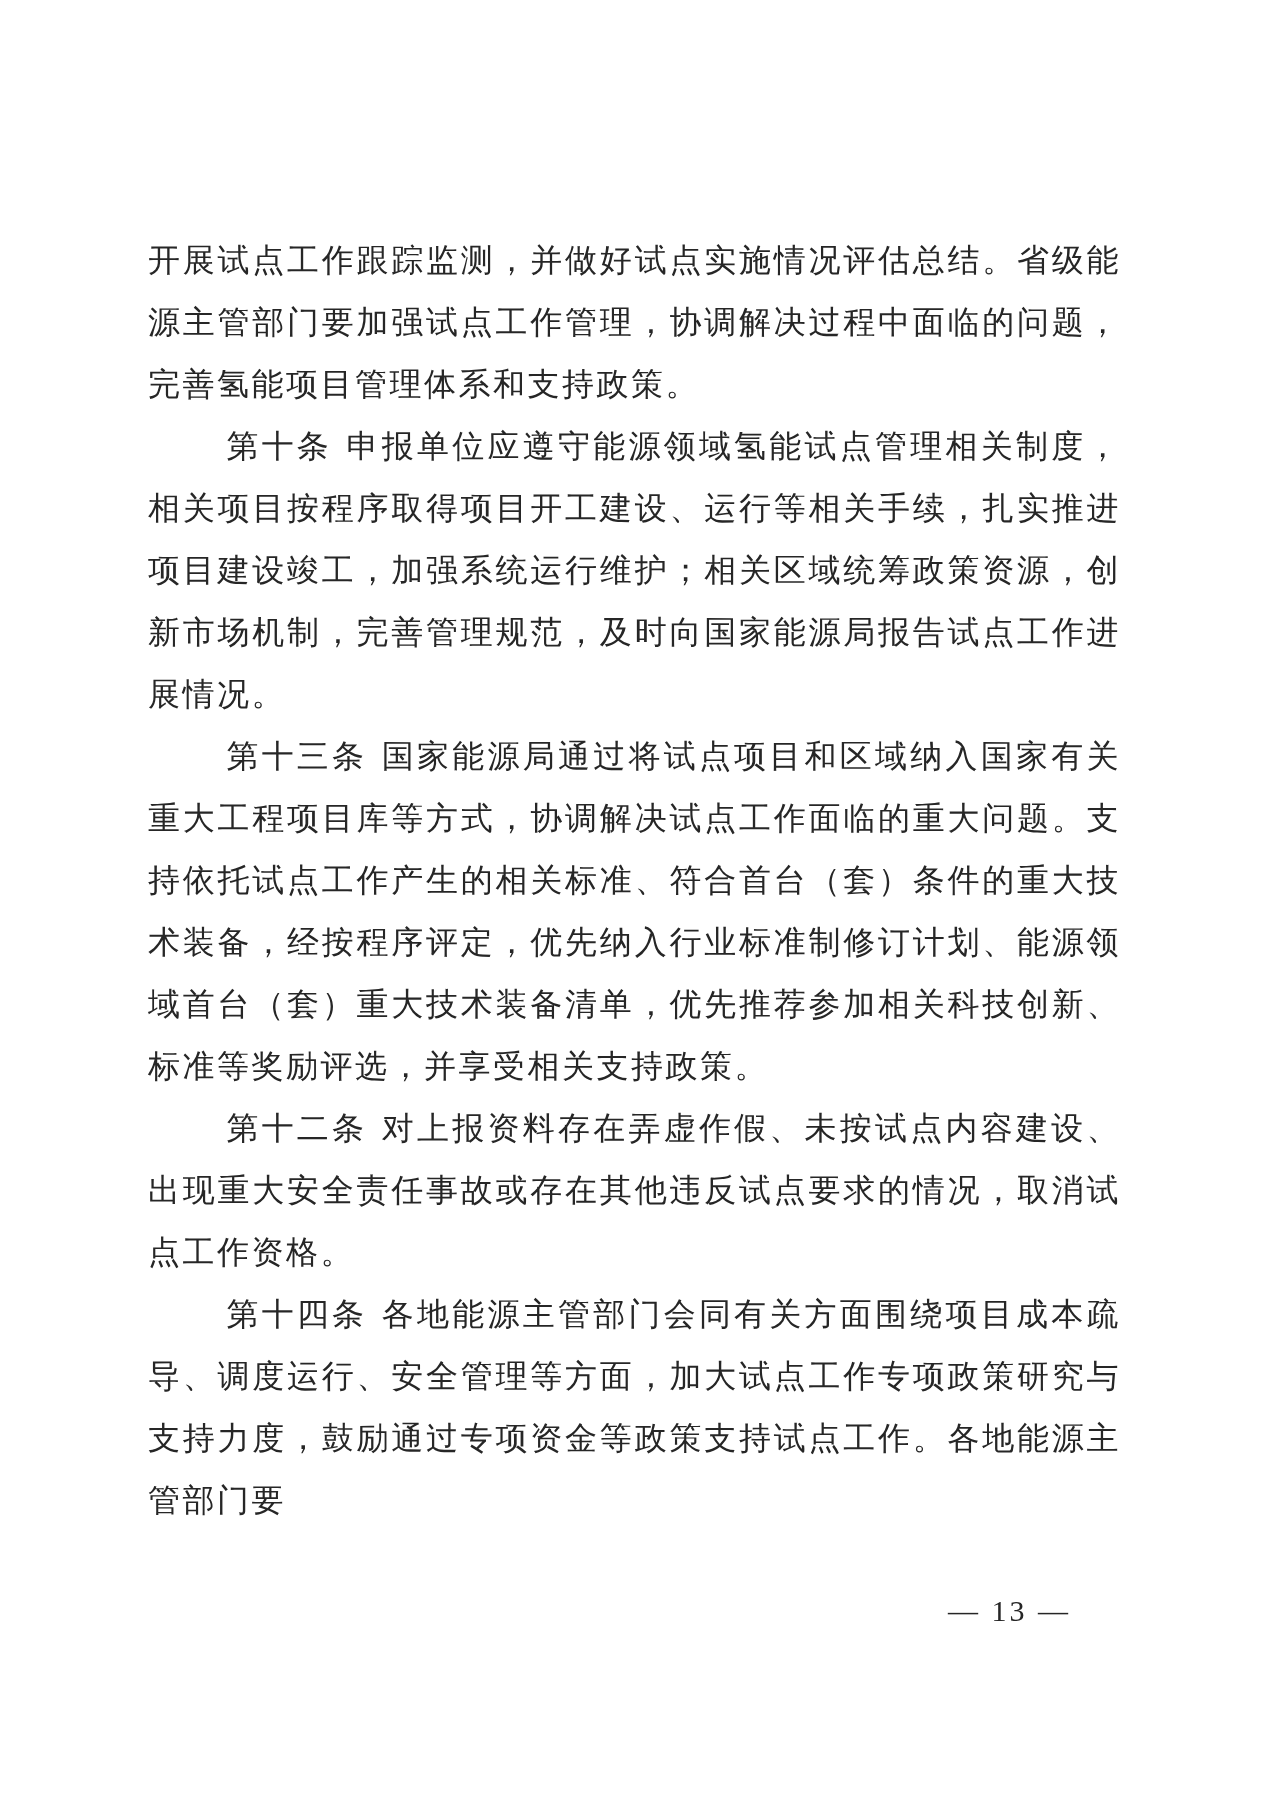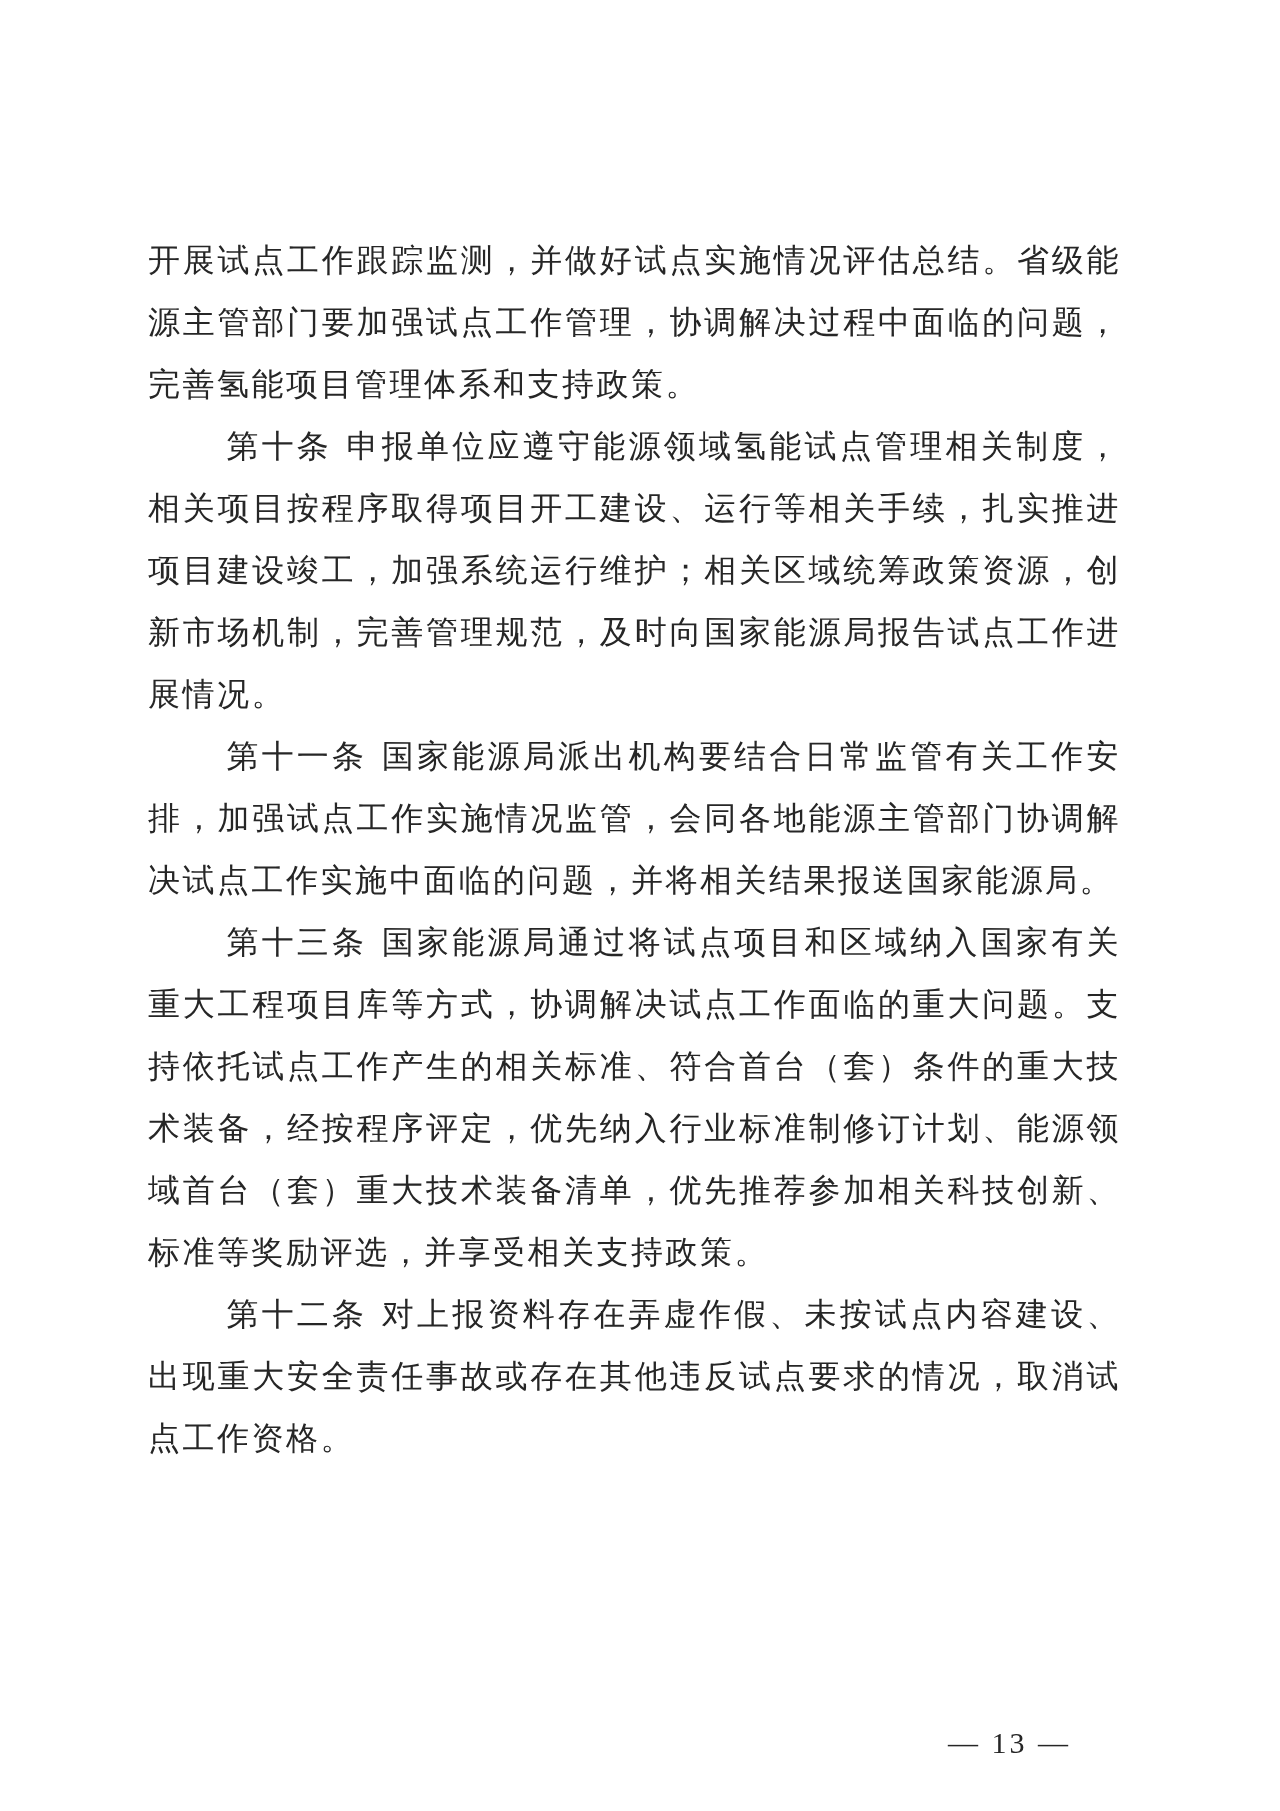--- a/index.html
+++ b/index.html
@@ -34,43 +34,43 @@
   .content p.indent {
     text-indent: 2.45em;
   }
   .term {
     margin-right: 0.45em;
     margin-top: 22px;
   }
   .footer {
     position: absolute;
     left: 948px;
-    top: 1712px;
+    top: 1580px;
     font-size: 30px;
     line-height: 62px;
     letter-spacing: 3px;
     color: #262626;
     white-space: nowrap;
   }
 </style>
 </head>
 <body>
 
 <div class="page">
 
   <div class="content">
 
     <p><span>开展试点工作跟踪监测，并做好试点实施情况评估总结。省级能源主管部门要加强试点工作管理，协调解决过程中面临的问题，完善氢能项目管理体系和支持政策。</span></p>
 
     <p class="indent"><span class="term">第十条</span><span>申报单位应遵守能源领域氢能试点管理相关制度，相关项目按程序取得项目开工建设、运行等相关手续，扎实推进项目建设竣工，加强系统运行维护；相关区域统筹政策资源，创新市场机制，完善管理规范，及时向国家能源局报告试点工作进展情况。</span></p>
 
-    <p class="indent"><span class="term">第十一条</span><span>国家能源局派出机构要结合日常监管有关工作安排，加强试点工作实施情况监管，会同各地能源主管部门协调解决试点工作实施中面临的问题，并将相关结果报送国家能源局。</span></p>
 
     <p class="indent"><span class="term">第十三条</span><span>国家能源局通过将试点项目和区域纳入国家有关重大工程项目库等方式，协调解决试点工作面临的重大问题。支持依托试点工作产生的相关标准、符合首台（套）条件的重大技术装备，经按程序评定，优先纳入行业标准制修订计划、能源领域首台（套）重大技术装备清单，优先推荐参加相关科技创新、标准等奖励评选，并享受相关支持政策。</span></p>
 
     <p class="indent"><span class="term">第十二条</span><span>对上报资料存在弄虚作假、未按试点内容建设、出现重大安全责任事故或存在其他违反试点要求的情况，取消试点工作资格。</span></p>
 
+    <p class="indent"><span class="term">第十四条</span><span>各地能源主管部门会同有关方面围绕项目成本疏导、调度运行、安全管理等方面，加大试点工作专项政策研究与支持力度，鼓励通过专项资金等政策支持试点工作。各地能源主管部门要</span></p>
 
   </div>
 
   <div class="footer">— 13 —</div>
 
 </div>
 
 </body></html>

